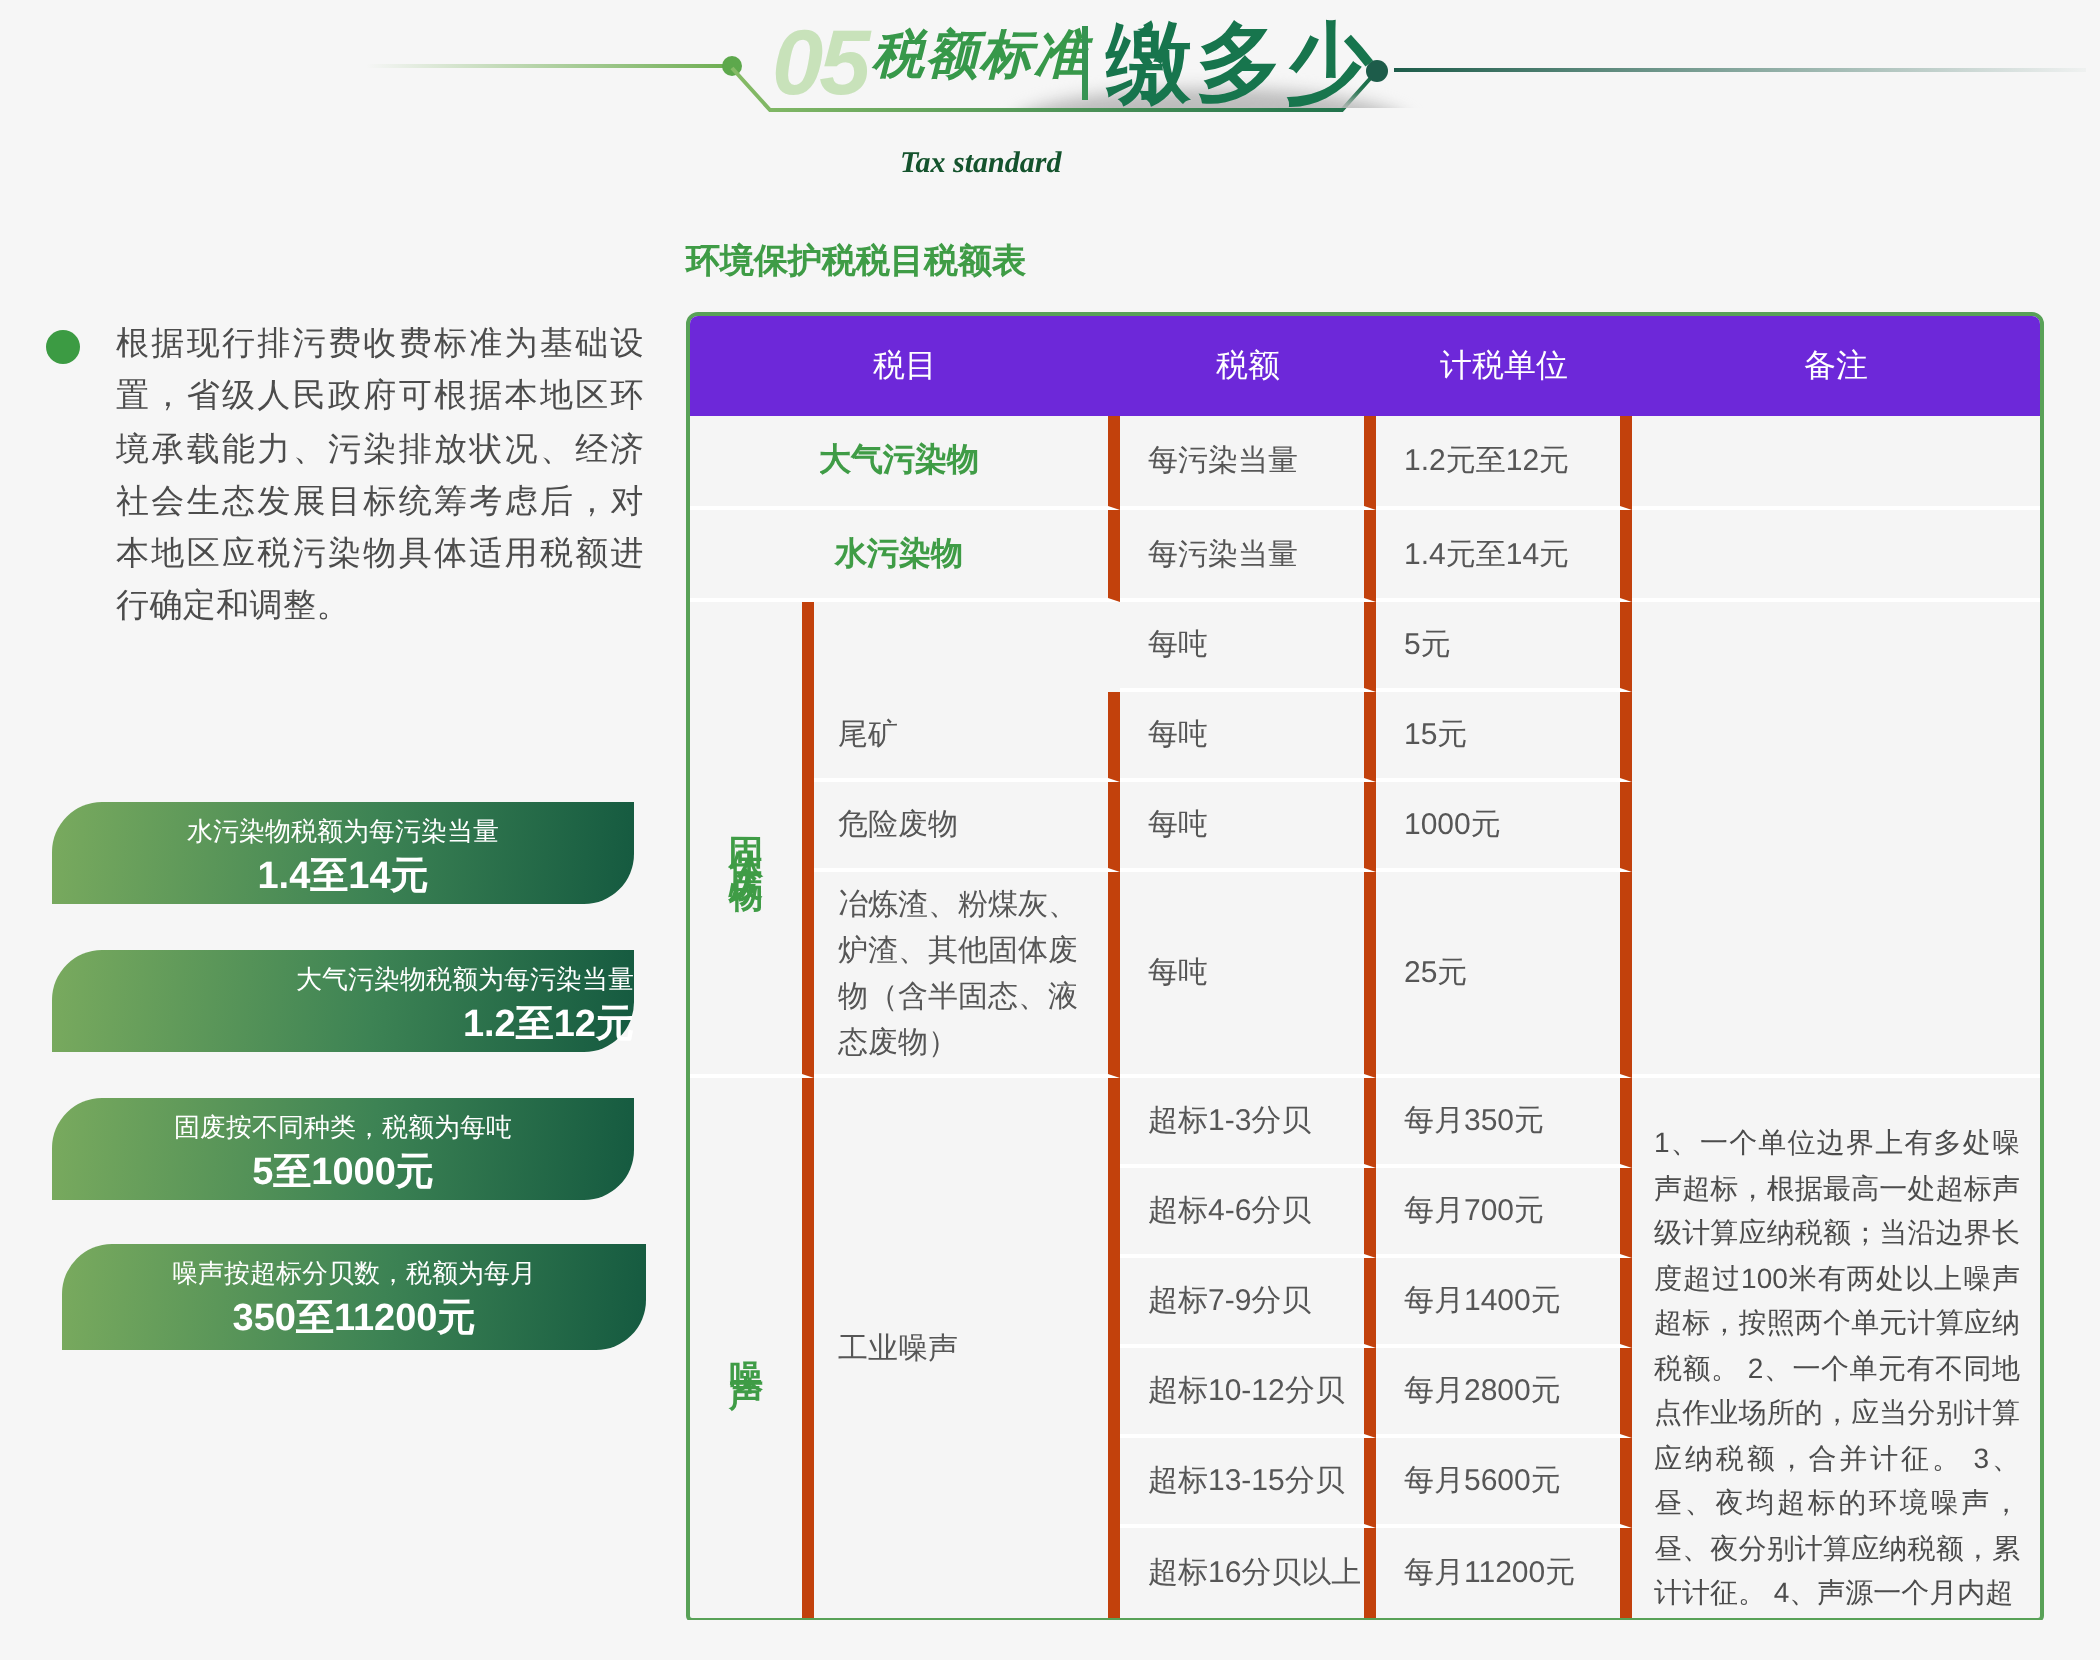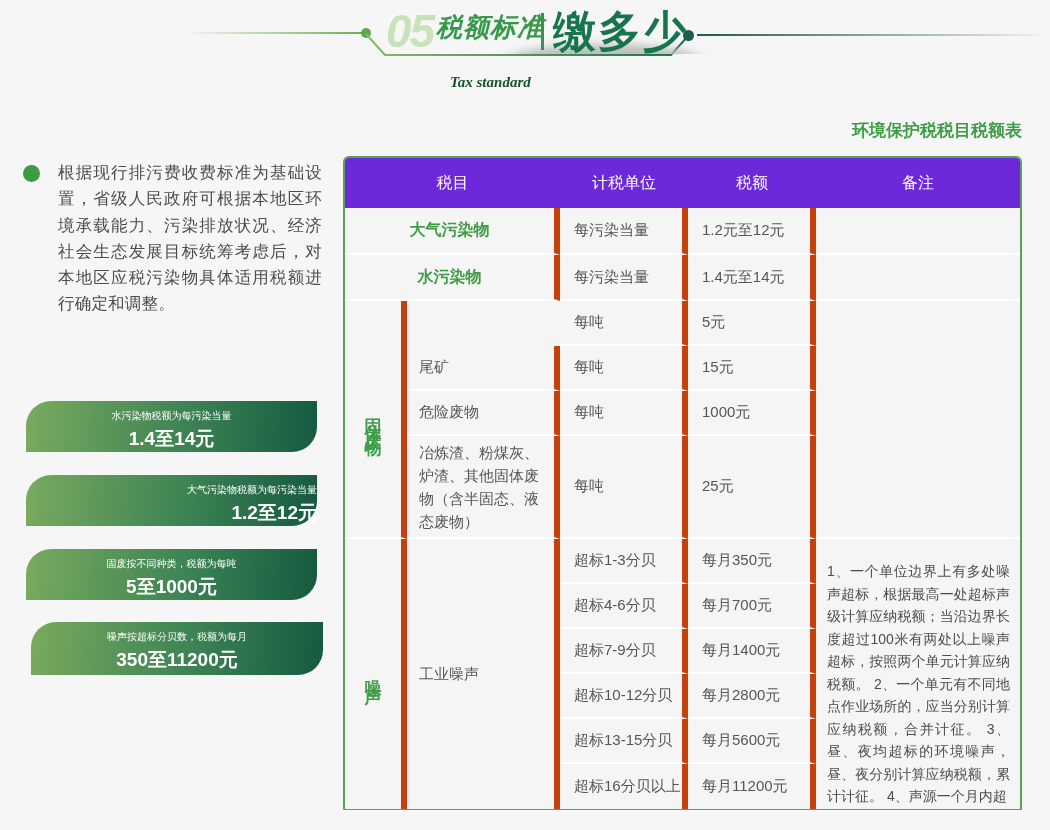--- a/index.html
+++ b/index.html
@@ -35,29 +35,29 @@
   
   .intro-bullet { position:absolute; left:23px; top:165px; width:17px; height:17px;
       border-radius:50%; background:#3c9b43; }
   .intro-text { position:absolute; left:58px; top:159px; width:264px; font-size:16.5px;
       line-height:26.3px; color:#4c4c4c; text-align:justify; letter-spacing:0.2px; }
 
   
   .banner { position:absolute; left:26px; width:291px; height:51px; border-radius:25px 0 25px 0;
       background:linear-gradient(95deg, #79aa5e 0%, #3d8354 55%, #155a40 100%);
       color:#fff; text-align:center; padding-top:4px; }
-  .banner .l1 { display:block; font-size:10px; line-height:22px; }
+  .banner .l1 { display:block; font-size:13px; line-height:22px; }
   .banner .l2 { display:block; font-size:19px; font-weight:bold; line-height:23px; }
   .banner-1 { top:401px; }
   .banner-2 { top:475px;text-align:right; }
   .banner-3 { top:549px; }
   .banner-4 { top:622px; left:31px; width:292px; height:53px; }
 
   
-  .table-title { position:absolute; left:343px; top:119px; width:679px; text-align:right;
+  .table-title { position:absolute; left:343px; top:119px; width:679px; text-align:left;
       font-size:17px; font-weight:bold; color:#3f9c46; }
   .tax-table { position:absolute; left:343px; top:156px; width:679px; height:655px;
       border:2px solid #58a157; border-radius:6px 6px 3px 3px; background:#f5f5f5; overflow:hidden; }
   .thead { display:grid; grid-template-columns:215px 128px 128px 1fr; height:50px;
       background:#6d28d9; }
   .th { display:flex; align-items:center; justify-content:center; color:#fff; font-size:16px; }
   .tbody { display:grid; grid-template-columns:62px 153px 128px 128px 204px;
       grid-template-rows:47px 46px 45px 45px 45px 103px 45px 45px 45px 45px 45px 45px; }
   .cell { display:flex; align-items:center; border-right:6px solid #c2410c; border-bottom:2px solid #fff;
       padding-left:14px; font-size:15px; color:#565656; }
@@ -119,22 +119,22 @@
   <div class="banner banner-4">
     <span class="l1">噪声按超标分贝数，税额为每月</span>
     <span class="l2">350至11200元</span>
   </div>
 
   <div class="table-title">环境保护税税目税额表</div>
 
   <div class="tax-table">
     <div class="thead">
       <div class="th">税目</div>
+      <div class="th">税额</div>
       <div class="th">计税单位</div>
-      <div class="th">税额</div>
       <div class="th">备注</div>
     </div>
     <div class="tbody">
 
       <div class="cell center green-item" style="grid-area:1/1/2/3">大气污染物</div>
       <div class="cell" style="grid-area:1/3/2/4">每污染当量</div>
       <div class="cell" style="grid-area:1/4/2/5">1.2元至12元</div>
       <div class="cell no-r" style="grid-area:1/5/2/6"></div>
 
       <div class="cell center green-item" style="grid-area:2/1/3/3">水污染物</div>

